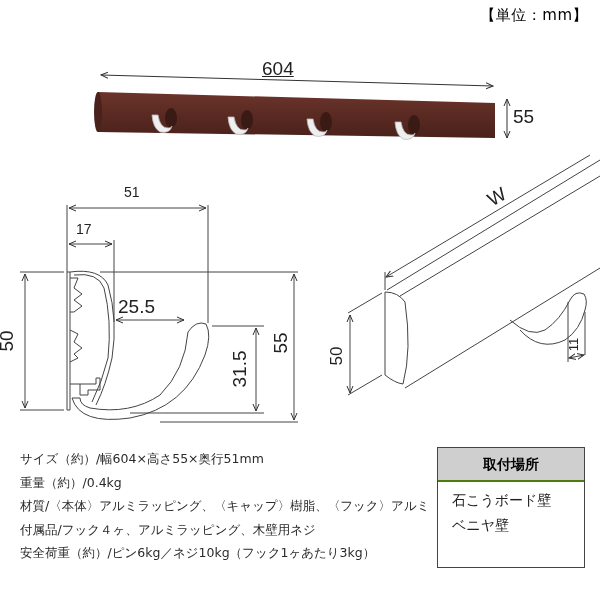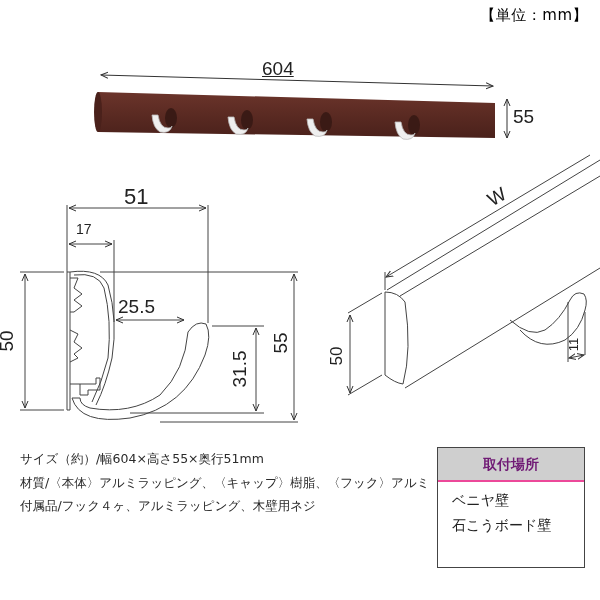--- a/index.html
+++ b/index.html
@@ -6,22 +6,22 @@
     body { width: 600px; height: 600px; position: relative; overflow: hidden;
            font-family: "DejaVu Sans", "Liberation Sans", sans-serif; color: #222; }
     .abs { position: absolute; }
     .unit-label { right: 12px; top: 6px; font-size: 15px; letter-spacing: 0.5px; color: #000000; }
     .dim { font-family: "Liberation Sans", "DejaVu Sans", sans-serif; color: #222; }
     svg { position: absolute; left: 0; top: 0; }
     .specs { left: 20px; top: 447px; font-size: 12.5px; line-height: 23.5px; color: #2a2a2a; }
     .spec-line { white-space: nowrap; }
     .mount-box { left: 437px; top: 447px; width: 148px; height: 121px; border: 1px solid #444;
                  box-sizing: border-box; background: #fff; }
-    .mount-header { height: 32px; background: #cfcfcf; border-bottom: 2px solid #ec4899;
-                    text-align: center; line-height: 32px; font-size: 14px; font-weight: bold; color: #701a75; }
+    .mount-header { height: 32px; background: #cfcfcf; border-bottom: 2px solid #4d7c0f;
+                    text-align: center; line-height: 32px; font-size: 14px; font-weight: bold; color: #000000; }
     .mount-list { padding: 6px 0 0 14px; font-size: 14px; line-height: 25px; color: #222; }
   </style>
 </head>
 <body>
 
 <div class="abs unit-label">【単位：mm】</div>
 
 <svg width="600" height="600" viewBox="0 0 600 600">
   <defs>
     <linearGradient id="wood" x1="0" y1="0" x2="0" y2="1">
@@ -112,36 +112,38 @@
     <path d="M510,320 Q530,338 545,330 Q560,320 570,300 Q575,290 584,294 Q588,300 585,310 Q580,330 565,340 Q540,352 520,330"></path>
     <path d="M568,302 L568,362"></path>
     <path d="M585,312 L585,355"></path>
     <line x1="569" y1="358" x2="584" y2="355" marker-start="url(#arr)" marker-end="url(#arr)"></line>
   </g>
 </svg>
 
 <div class="abs dim" style="left:262px; top:58px; font-size:19px;text-decoration:underline;">604</div>
 <div class="abs dim" style="left:513px; top:106px; font-size:19px;">55</div>
 
-<div class="abs dim" style="left:124px; top:184px; font-size:22px;">51</div>
+<div class="abs dim" style="left:124px; top:184px; font-size:14px;">51</div>
 <div class="abs dim" style="left:76px; top:221px; font-size:14px;">17</div>
 <div class="abs dim" style="left:118px; top:296px; font-size:19px;">25.5</div>
 <div class="abs dim" style="left:-4px; top:330px; font-size:19px; transform:rotate(-90deg);">50</div>
 <div class="abs dim" style="left:222px; top:358px; font-size:19px; transform:rotate(-90deg);">31.5</div>
 <div class="abs dim" style="left:270px; top:332px; font-size:19px; transform:rotate(-90deg);">55</div>
 
 <div class="abs dim" style="left:488px; top:186px; font-size:19px; transform:rotate(-30deg);">W</div>
 <div class="abs dim" style="left:328px; top:346px; font-size:17px; transform:rotate(-90deg);">50</div>
 <div class="abs dim" style="left:567px; top:337px; font-size:13px; transform:rotate(-90deg);">11</div>
 
 <div class="abs specs">
   <div class="spec-line">サイズ（約）/幅604×高さ55×奥行51mm</div>
+  <div class="spec-line">重量（約）/0.4kg</div>
   <div class="spec-line">材質/〈本体〉アルミラッピング、〈キャップ〉樹脂、〈フック〉アルミ</div>
   <div class="spec-line">付属品/フック４ヶ、アルミラッピング、木壁用ネジ</div>
+  <div class="spec-line">安全荷重（約）/ピン6kg／ネジ10kg（フック1ヶあたり3kg）</div>
 </div>
 
 <div class="abs mount-box">
   <div class="mount-header">取付場所</div>
   <div class="mount-list">
+    <div>石こうボード壁</div>
     <div>ベニヤ壁</div>
-    <div>石こうボード壁</div>
   </div>
 </div>
 
 </body></html>

